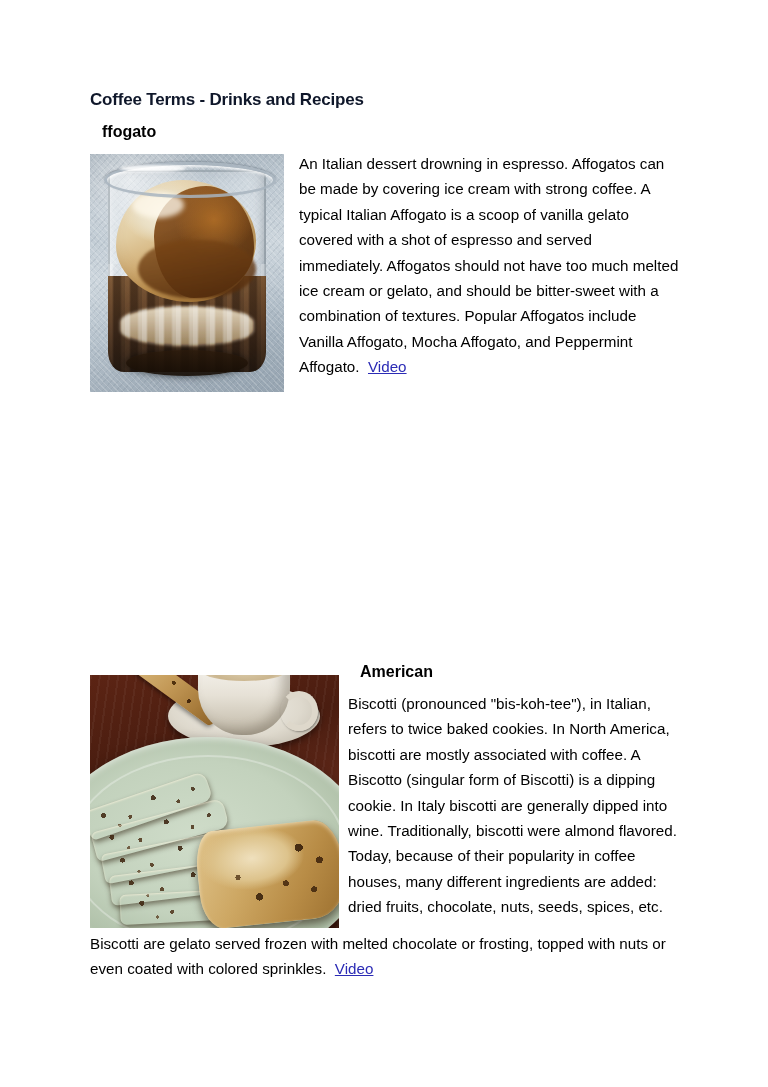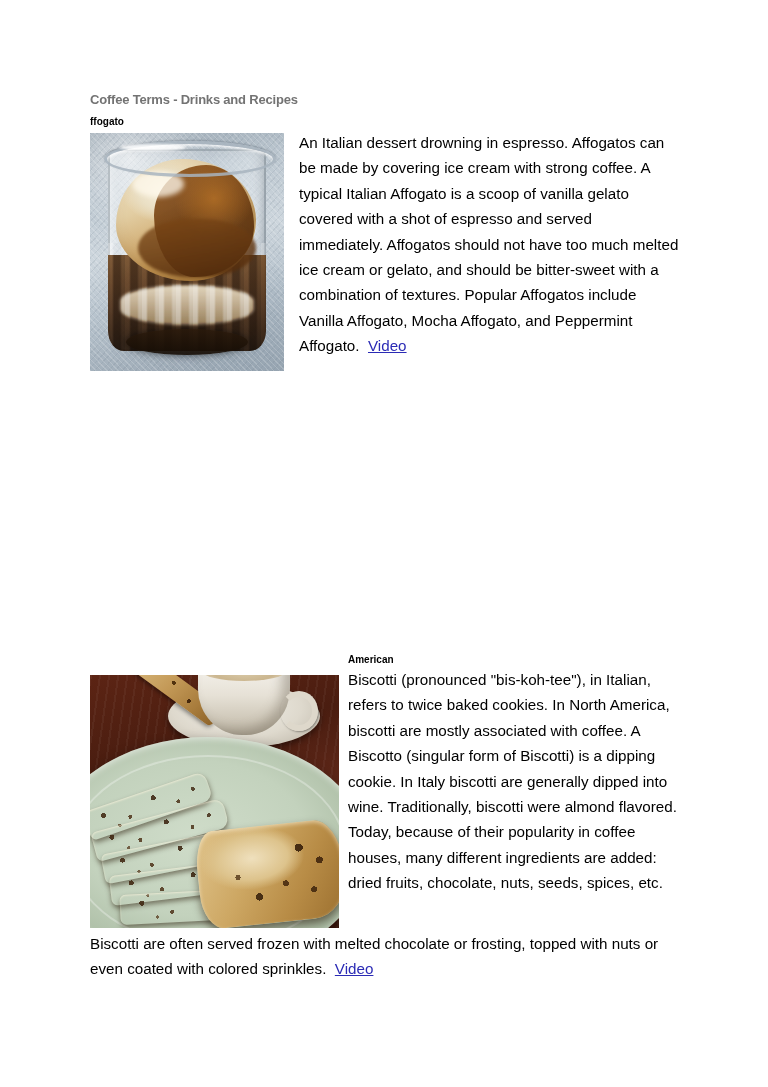--- a/index.html
+++ b/index.html
@@ -27,32 +27,32 @@
 
   .content {
     position: absolute;
     left: 90px;
     top: 88px;
     width: 590px;
   }
 
   
   .doc-title {
-    font-size: 13px;
+    font-size: 17px;
     font-weight: bold;
     letter-spacing: -0.2px;
     line-height: 24px;
     margin: 0 0 2px 0;
-    color: #737373;
+    color: #0f172a;
   }
   .term-heading {
-    font-size: 10px;
+    font-size: 16px;
     font-weight: bold;
     line-height: 15px;
-    margin: 0;
+    margin: 12px;
     color: #000;
   }
   .body-text {
     font-size: 15.2px;
     line-height: 25.4px;
     color: #000;
     margin: 0;
   }
   a.video-link {
     color: #2b2bb5;
@@ -456,18 +456,18 @@
         <div class="bi-front"></div>
       </div>
     </figure>
 
     <div class="biscotti-text">
       <div class="term-heading">American</div>
       <p class="body-text">Biscotti (pronounced "bis-koh-tee"), in Italian, refers to twice baked cookies. In North America, biscotti are mostly associated with coffee. A Biscotto (singular form of Biscotti) is a dipping cookie. In Italy biscotti are generally dipped into wine. Traditionally, biscotti were almond flavored. Today, because of their popularity in coffee houses, many different ingredients are added: dried fruits, chocolate, nuts, seeds, spices, etc.</p>
     </div>
 
     <div class="biscotti-tail">
-      <p class="body-text"><span>Biscotti are often served frozen with melted chocolate or frosting, topped with nuts or even coated with colored sprinkles.</span>&nbsp;&nbsp;<a class="video-link" href="#">Video</a></p>
+      <p class="body-text"><span>Biscotti are gelato served frozen with melted chocolate or frosting, topped with nuts or even coated with colored sprinkles.</span>&nbsp;&nbsp;<a class="video-link" href="#">Video</a></p>
     </div>
 
   </div>
 
 </div>
 
 </body></html>

